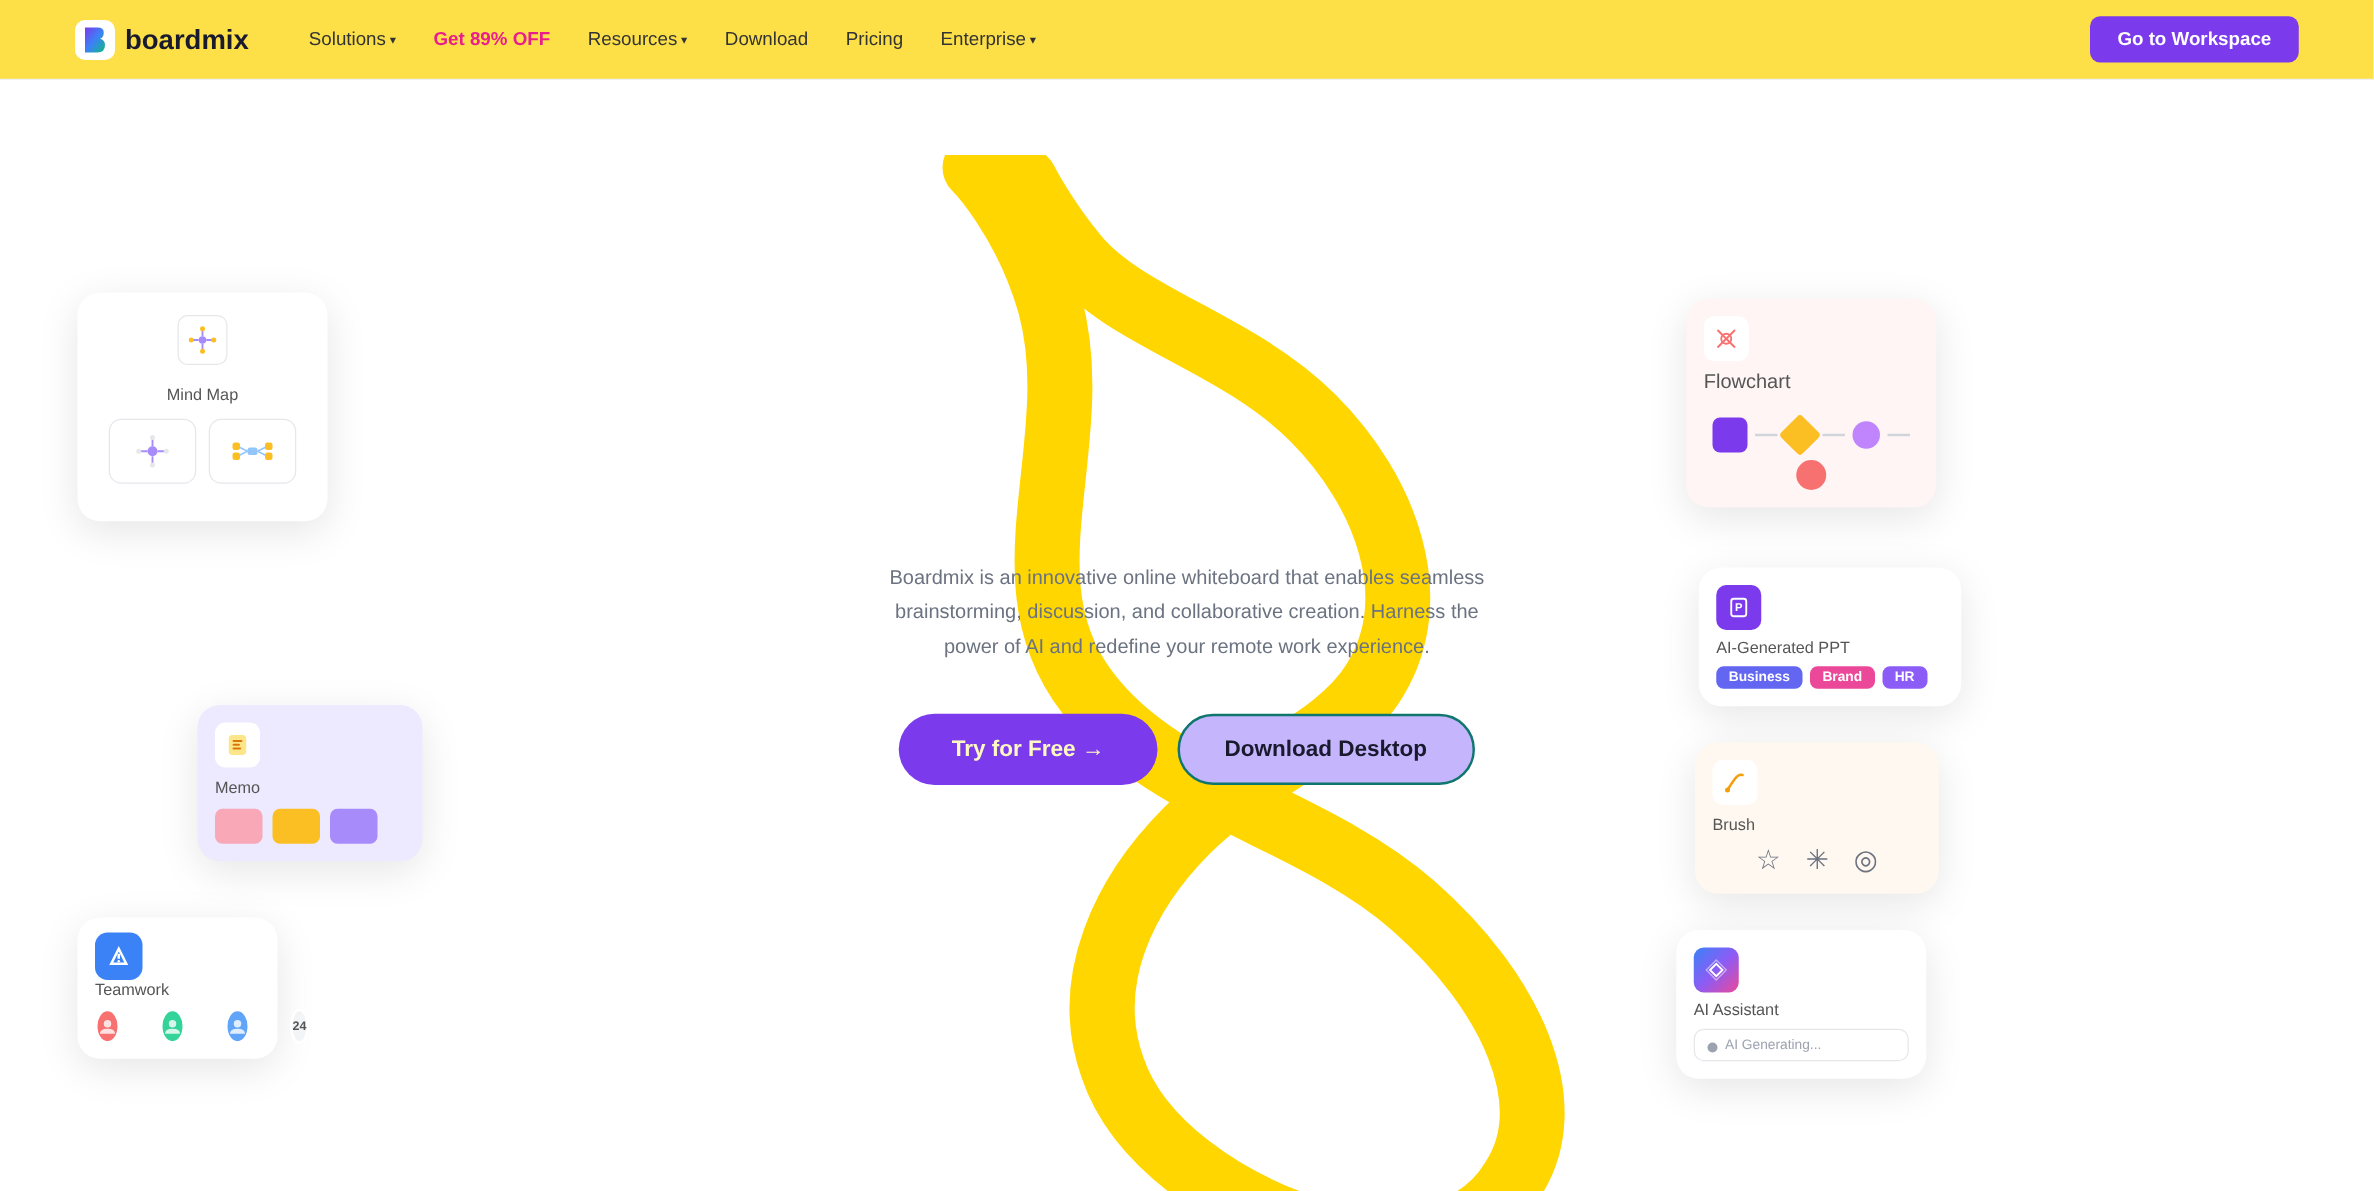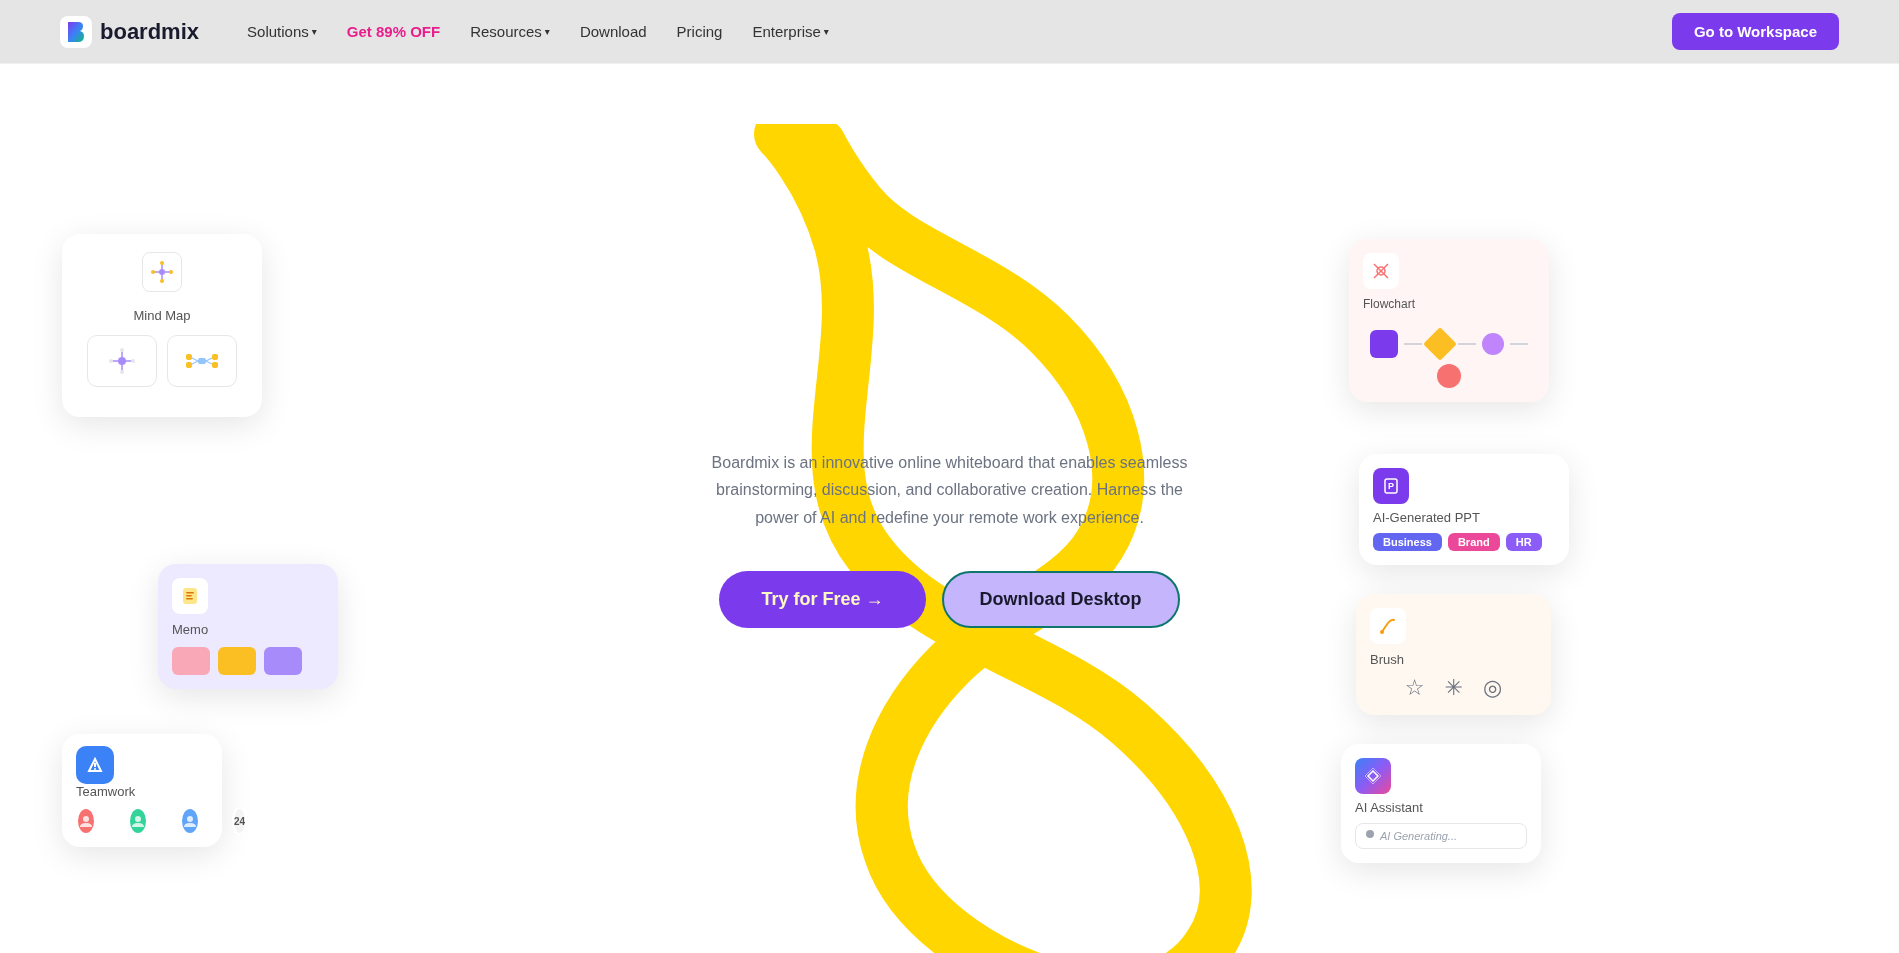--- a/index.html
+++ b/index.html
@@ -2,21 +2,21 @@
 <html><head>
   <meta charset="utf-8">
   <style>
     * { margin: 0; padding: 0; box-sizing: border-box; }
     body { font-family: -apple-system, BlinkMacSystemFont, 'Segoe UI', sans-serif; background: #fff; overflow-x: hidden; width: 1899px; min-height: 953px; position: relative; }
 
     
     nav {
       display: flex; align-items: center; justify-content: space-between;
       padding: 0 60px; height: 64px; border-bottom: 1px solid #f0f0f0;
-      position: relative; z-index: 100; background: #e5e5e5;
+      position: relative; z-index: 100; background: #fde047;
     }
     .nav-left { display: flex; align-items: center; gap: 36px; }
     .logo { display: flex; align-items: center; gap: 8px; text-decoration: none; }
     .logo-icon { width: 32px; height: 32px; }
     .logo-text { font-size: 22px; font-weight: 700; color: #1a1a2e; }
     .nav-links { display: flex; align-items: center; gap: 6px; }
     .nav-link {
       padding: 6px 12px; font-size: 15px; color: #333; cursor: pointer;
       display: flex; align-items: center; gap: 3px; text-decoration: none;
       background: none; border: none;
@@ -110,21 +110,21 @@
     .avatar-count {
       width: 28px; height: 28px; border-radius: 50%; background: #f3f4f6;
       border: 2px solid #fff; margin-left: -6px; font-size: 10px; font-weight: 700;
       color: #555; display: flex; align-items: center; justify-content: center;
     }
 
     
     .card-flowchart {
       top: 175px; right: 350px; width: 200px; background: #fff5f5; border: none; padding: 14px;
     }
-    .card-flowchart .card-title { font-size: 12px; color: #555; margin-bottom: 19px; }
+    .card-flowchart .card-title { font-size: 16px; color: #555; margin-bottom: 19px; }
     .flowchart-icon-wrap {
       width: 36px; height: 36px; background: #fff; border-radius: 8px;
       display: flex; align-items: center; justify-content: center; margin-bottom: 8px;
     }
     .flowchart-diagram { display: flex; align-items: center; justify-content: center; gap: 6px; flex-wrap: wrap; margin-top: 6px; }
     .fc-square { width: 28px; height: 28px; background: #7c3aed; border-radius: 6px; }
     .fc-diamond {
       width: 24px; height: 24px; background: #fbbf24;
       transform: rotate(45deg); border-radius: 3px;
     }
@@ -162,22 +162,22 @@
     .card-ai {
       top: 680px; right: 358px; width: 200px; padding: 14px;
     }
     .card-ai .card-title { font-size: 13px; color: #555; margin-bottom: 8px; }
     .ai-icon-wrap {
       width: 36px; height: 36px; border-radius: 8px; margin-bottom: 6px;
       background: linear-gradient(135deg, #3b82f6, #8b5cf6, #ec4899);
       display: flex; align-items: center; justify-content: center;
     }
     .ai-generating {
-      display: flex; align-items: flex-start; gap: 6px;
-      border: 1px solid #e5e7eb; border-radius: 8px; padding: 6px 10px; font-style: italic;
+      display: flex; align-items: flex-end; gap: 6px;
+      border: 1px solid #e5e7eb; border-radius: 8px; padding: 6px 10px;
     }
     .ai-generating-dot { width: 8px; height: 8px; background: #9ca3af; border-radius: 50%; }
     .ai-generating-text { font-size: 11px; color: #9ca3af; }
   </style>
 </head>
 <body>
 
 <nav>
   <div class="nav-left">
     <a class="logo" href="#">

